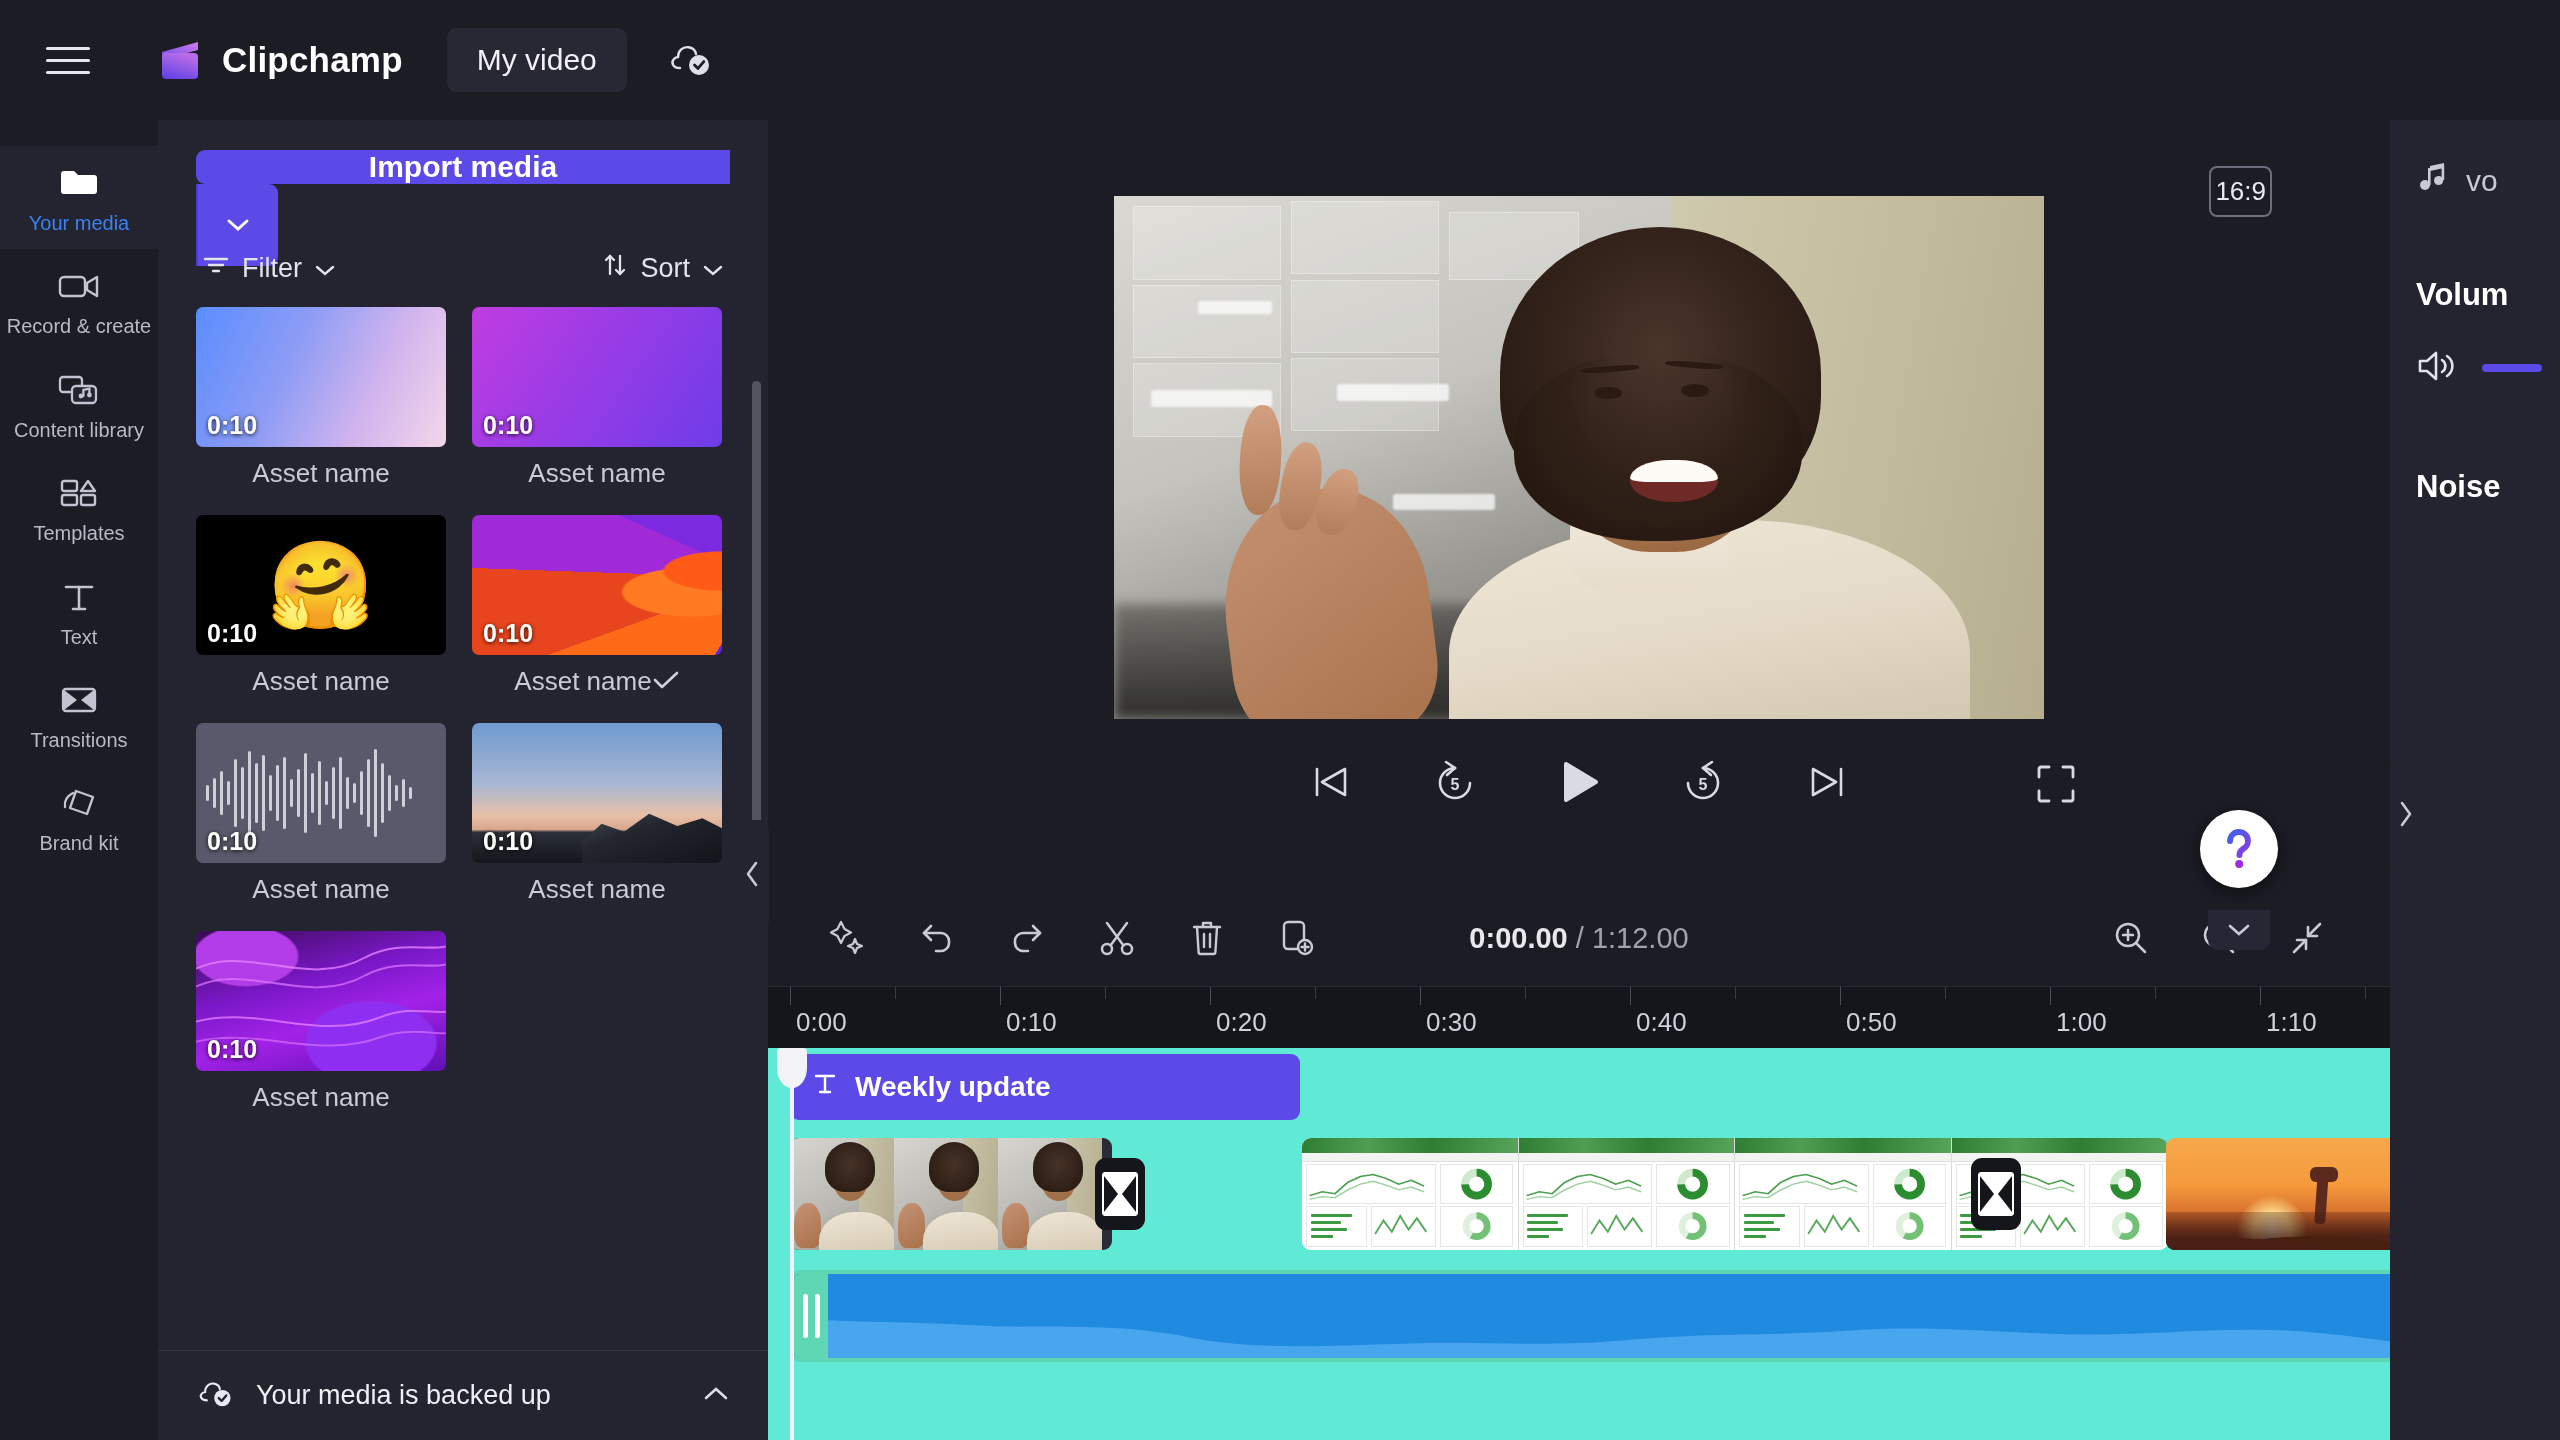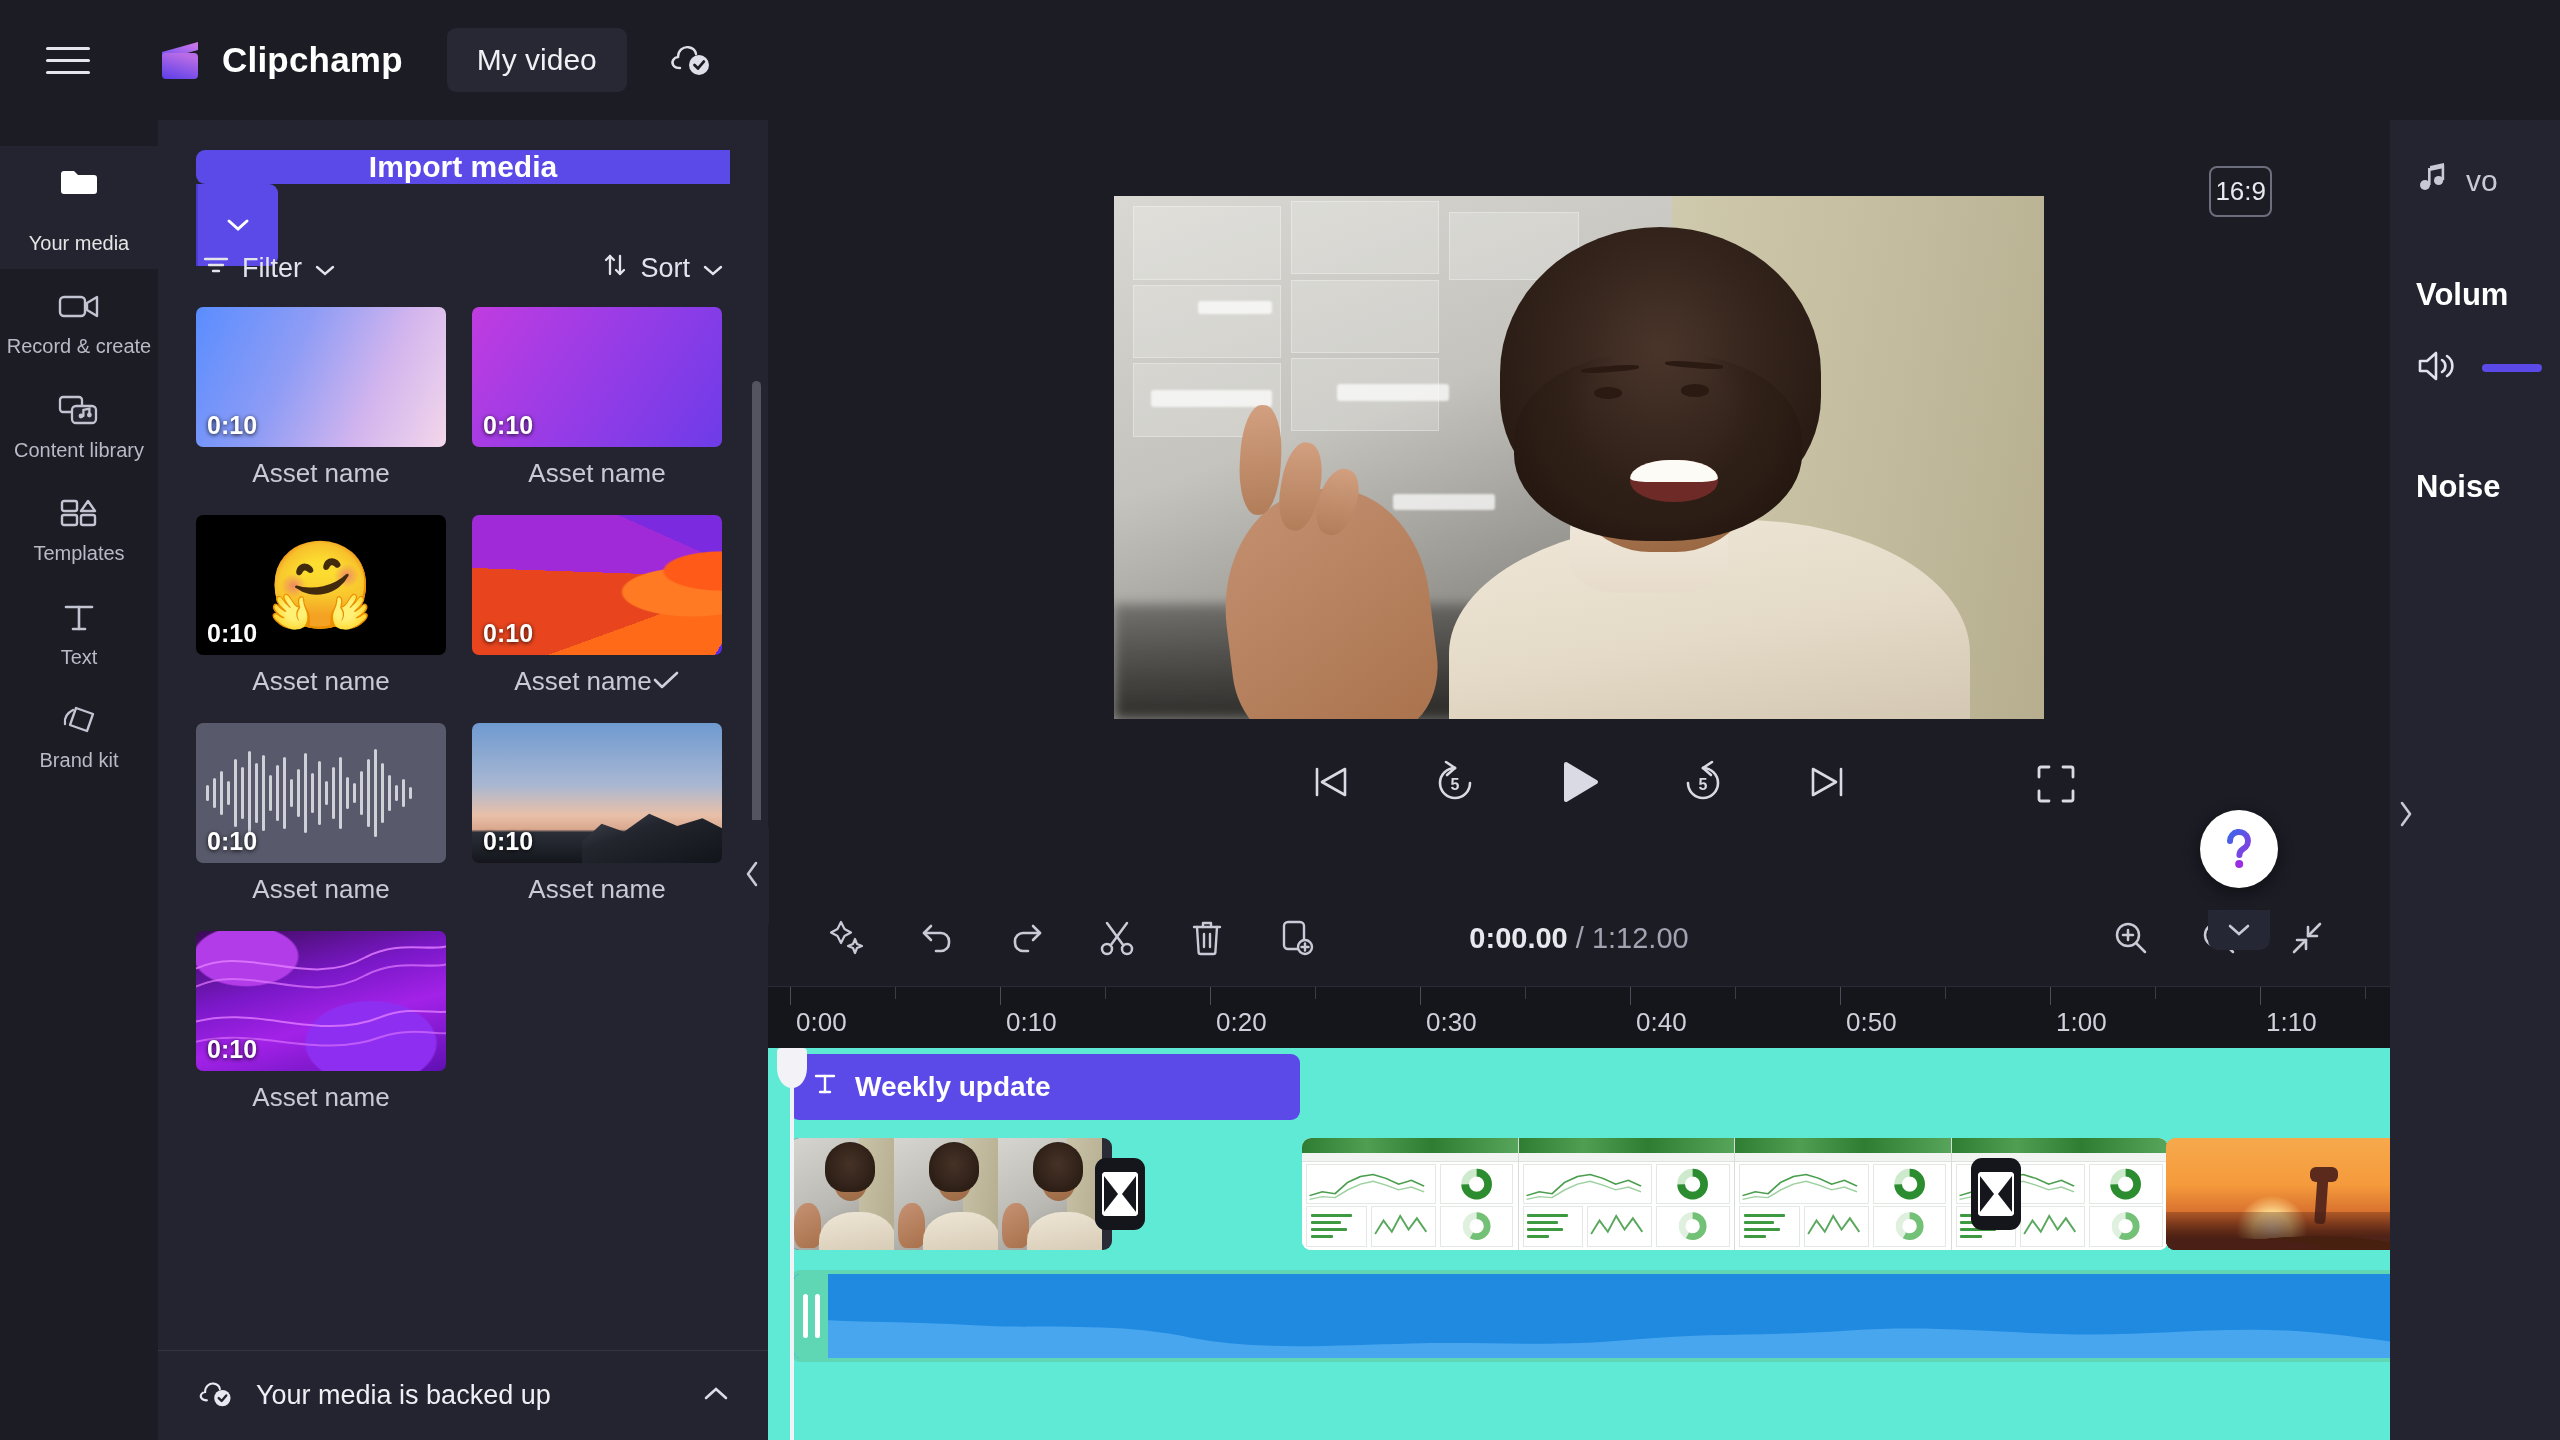--- a/index.html
+++ b/index.html
@@ -51,21 +51,21 @@
     display: flex; flex-direction: column; align-items: stretch;
   }
   .rail-item {
     display: flex; flex-direction: column; align-items: center; justify-content: flex-start;
     gap: 9px; padding: 17px 6px 15px; cursor: pointer;
     color: #b9bac7;
   }
   .rail-item.active { background: #23242f; color: #ffffff; }
   .rail-item .ico { width: 42px; height: 40px; display: flex; align-items: center; justify-content: center; }
   .rail-label { font-size: 20px; line-height: 1.12; text-align: center; font-weight: 400; }
-  .rail-item.active .rail-label { color: #e5e5e5; margin-top: 20px; }
+  .rail-item.active .rail-label { color: #3b82f6; }
 
   
   .media-panel {
     width: 610px; flex: 0 0 610px;
     background: #23242f;
     display: flex; flex-direction: column;
     position: relative;
   }
   .media-top { padding: 30px 38px 0 38px; }
   .import-row { display: flex; width: 100%; height: 74px; flex-direction: column; }
@@ -398,20 +398,30 @@
         <span class="ico">
           <svg width="34" height="30" viewBox="0 0 34 30" fill="none" stroke="#c3c4d1" stroke-width="2.6" stroke-linecap="round">
             <path d="M4 5 H30"></path>
               <path d="M17 5 V27"></path>
               <path d="M11 27 H23"></path>
           </svg>
         </span>
         <span class="rail-label">Text</span>
       </div>
 
+      <div class="rail-item">
+        <span class="ico">
+          <svg width="38" height="30" viewBox="0 0 38 30" fill="none" stroke="#c3c4d1" stroke-width="2.3">
+            <rect x="3" y="4" width="32" height="22" rx="3"></rect>
+            <path d="M4 5 L17 15 L4 25 Z" fill="#c3c4d1" stroke="none"></path>
+            <path d="M34 5 L21 15 L34 25 Z" fill="#c3c4d1" stroke="none"></path>
+          </svg>
+        </span>
+        <span class="rail-label">Transitions</span>
+      </div>
 
       <div class="rail-item">
         <span class="ico">
           <svg width="38" height="32" viewBox="0 0 38 32" fill="none" stroke="#c3c4d1" stroke-width="2.3">
             <path d="M16 4 L33 10 L27 27 L10 21 Z" stroke-linejoin="round"></path>
             <path d="M13 6 C7 9 4 14 5 20" stroke-linecap="round"></path>
           </svg>
         </span>
         <span class="rail-label">Brand kit</span>
       </div>

